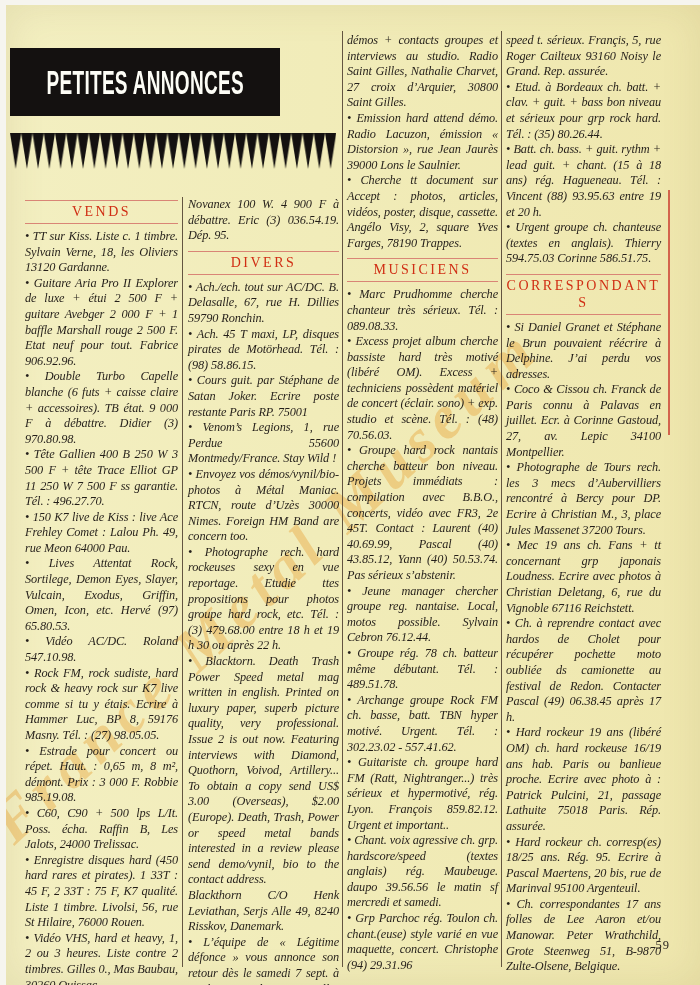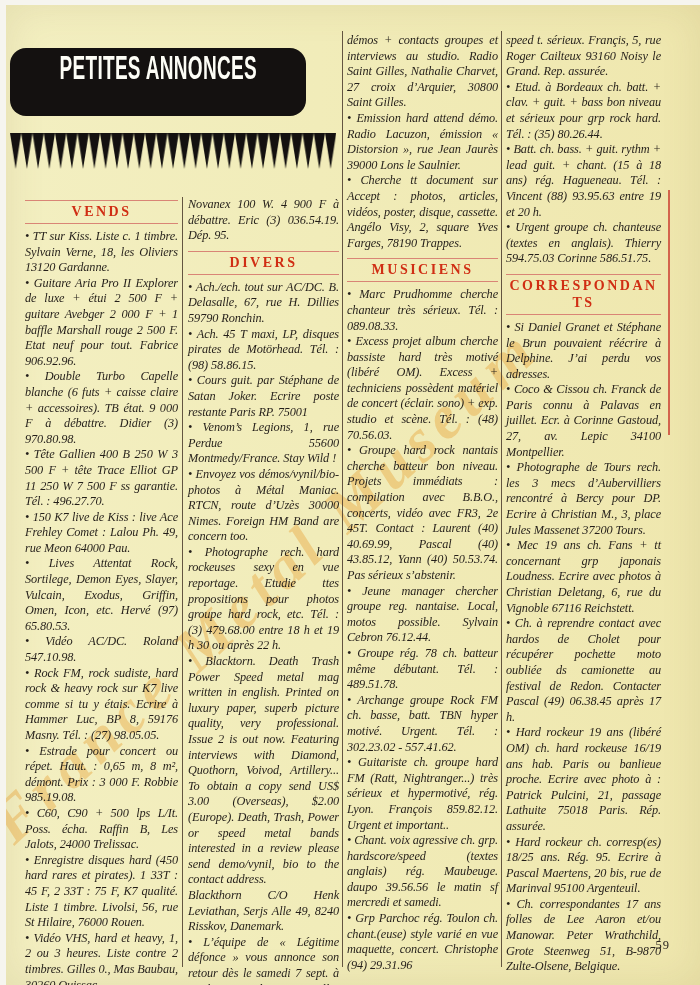--- a/index.html
+++ b/index.html
@@ -9,23 +9,23 @@
     font-family:"Liberation Serif", serif;
   }
   #page{
     position:absolute;left:6px;top:5px;width:694px;height:980px;
     background:linear-gradient(90deg,#f3efc1 0%,#f1ecb9 45%,#efe7ae 100%);
     overflow:hidden;
     box-shadow:inset 0 0 40px rgba(120,100,40,.12);
   }
   
   .banner{
-    position:absolute;left:4px;top:43px;width:296px;height:68px;
+    position:absolute;left:4px;top:43px;width:270px;height:68px;
     background:var(--banner,#141110);
-    display:flex;justify-content:center;border-radius:16px;
+    display:flex;align-items:center;justify-content:center;
   }
   .banner-title{
     color:#fdfdf6;
     font-family:"Liberation Sans", sans-serif;
     font-weight:700;font-size:34px;letter-spacing:.5px;
     transform:scaleX(.56);transform-origin:center;
     white-space:nowrap;
   }
   .sawtooth{position:absolute;left:4px;top:128px;width:326px;height:38px;}
   
@@ -52,21 +52,20 @@
   .sect{
     margin:7px 0 5px;padding:2px 0 3px;
     border-top:1px solid var(--rule_pink,#d98576);
     border-bottom:1px solid var(--rule_pink,#d98576);
   }
   .sect:first-child{margin-top:0;}
   .sect-title{
     color:var(--heading_red,#d02e14);
     text-align:center;font-size:14px;letter-spacing:2.5px;
     line-height:17px;
-    font-weight:bold;
   }
   
   .vsep{position:absolute;width:1px;background:var(--separator,#4a392b);opacity:.85;}
   #vsep1{left:176px;top:192px;height:770px;}
   #vsep2{left:336px;top:26px;height:936px;}
   #vsep3{left:495px;top:26px;height:936px;}
   .red-edge-line{
     position:absolute;left:662px;top:185px;width:2px;height:245px;
     background:var(--edge_line,#cc4433);opacity:.8;
   }

